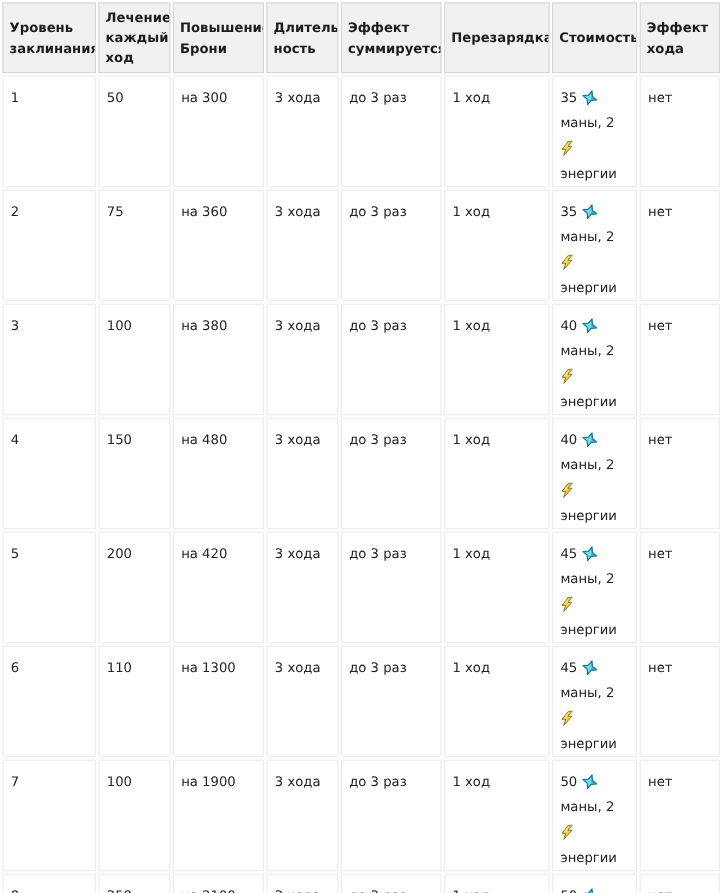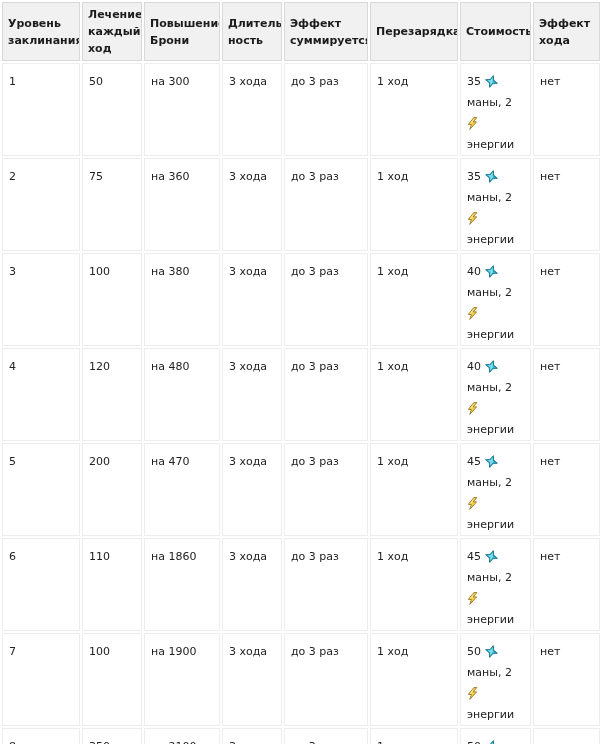--- a/index.html
+++ b/index.html
@@ -142,21 +142,21 @@
       <svg class="icon" width="11" height="13" viewBox="0 0 12 14" aria-hidden="true">
         <polygon points="7.5,0.5 1.5,8 4.8,8 3,13.5 10.5,5.2 6.8,5.2 10.8,0.5" fill="#f5ce45" stroke="#8f6f1d" stroke-width="0.9" stroke-linejoin="round"></polygon>
         <polygon points="7.2,1.6 3.2,7.1 5.6,7.1" fill="#fbe58c"></polygon>
       </svg>
       <span>энергии</span></td>
     <td><span>нет</span></td>
   </tr>
 
   <tr>
     <td><span>4</span></td>
-    <td><span>120</span></td>
+    <td><span>150</span></td>
     <td><span>на 480</span></td>
     <td><span>3 хода</span></td>
     <td><span>до 3 раз</span></td>
     <td><span>1 ход</span></td>
     <td><span>40</span>
       <svg class="icon" width="13" height="13" viewBox="0 0 14 14" aria-hidden="true">
         <g transform="rotate(18 7 7)">
           <polygon points="7,0.5 8.9,5.1 13.5,7 8.9,8.9 7,13.5 5.1,8.9 0.5,7 5.1,5.1" fill="#3fc0d8" stroke="#16758f" stroke-width="1" stroke-linejoin="round"></polygon>
           <polygon points="7,2.6 8.2,5.8 11.4,7 8.2,8.2 7,11.4 5.8,8.2 2.6,7 5.8,5.8" fill="#8fe6f3" opacity="0.75"></polygon>
           <polygon points="7,0.5 8.9,5.1 13.5,7 8.9,8.9" fill="#1a89a6" opacity="0.55"></polygon>
@@ -167,21 +167,21 @@
         <polygon points="7.5,0.5 1.5,8 4.8,8 3,13.5 10.5,5.2 6.8,5.2 10.8,0.5" fill="#f5ce45" stroke="#8f6f1d" stroke-width="0.9" stroke-linejoin="round"></polygon>
         <polygon points="7.2,1.6 3.2,7.1 5.6,7.1" fill="#fbe58c"></polygon>
       </svg>
       <span>энергии</span></td>
     <td><span>нет</span></td>
   </tr>
 
   <tr>
     <td><span>5</span></td>
     <td><span>200</span></td>
-    <td><span>на 470</span></td>
+    <td><span>на 420</span></td>
     <td><span>3 хода</span></td>
     <td><span>до 3 раз</span></td>
     <td><span>1 ход</span></td>
     <td><span>45</span>
       <svg class="icon" width="13" height="13" viewBox="0 0 14 14" aria-hidden="true">
         <g transform="rotate(18 7 7)">
           <polygon points="7,0.5 8.9,5.1 13.5,7 8.9,8.9 7,13.5 5.1,8.9 0.5,7 5.1,5.1" fill="#3fc0d8" stroke="#16758f" stroke-width="1" stroke-linejoin="round"></polygon>
           <polygon points="7,2.6 8.2,5.8 11.4,7 8.2,8.2 7,11.4 5.8,8.2 2.6,7 5.8,5.8" fill="#8fe6f3" opacity="0.75"></polygon>
           <polygon points="7,0.5 8.9,5.1 13.5,7 8.9,8.9" fill="#1a89a6" opacity="0.55"></polygon>
         </g>
@@ -191,21 +191,21 @@
         <polygon points="7.5,0.5 1.5,8 4.8,8 3,13.5 10.5,5.2 6.8,5.2 10.8,0.5" fill="#f5ce45" stroke="#8f6f1d" stroke-width="0.9" stroke-linejoin="round"></polygon>
         <polygon points="7.2,1.6 3.2,7.1 5.6,7.1" fill="#fbe58c"></polygon>
       </svg>
       <span>энергии</span></td>
     <td><span>нет</span></td>
   </tr>
 
   <tr>
     <td><span>6</span></td>
     <td><span>110</span></td>
-    <td><span>на 1860</span></td>
+    <td><span>на 1300</span></td>
     <td><span>3 хода</span></td>
     <td><span>до 3 раз</span></td>
     <td><span>1 ход</span></td>
     <td><span>45</span>
       <svg class="icon" width="13" height="13" viewBox="0 0 14 14" aria-hidden="true">
         <g transform="rotate(18 7 7)">
           <polygon points="7,0.5 8.9,5.1 13.5,7 8.9,8.9 7,13.5 5.1,8.9 0.5,7 5.1,5.1" fill="#3fc0d8" stroke="#16758f" stroke-width="1" stroke-linejoin="round"></polygon>
           <polygon points="7,2.6 8.2,5.8 11.4,7 8.2,8.2 7,11.4 5.8,8.2 2.6,7 5.8,5.8" fill="#8fe6f3" opacity="0.75"></polygon>
           <polygon points="7,0.5 8.9,5.1 13.5,7 8.9,8.9" fill="#1a89a6" opacity="0.55"></polygon>
         </g>

